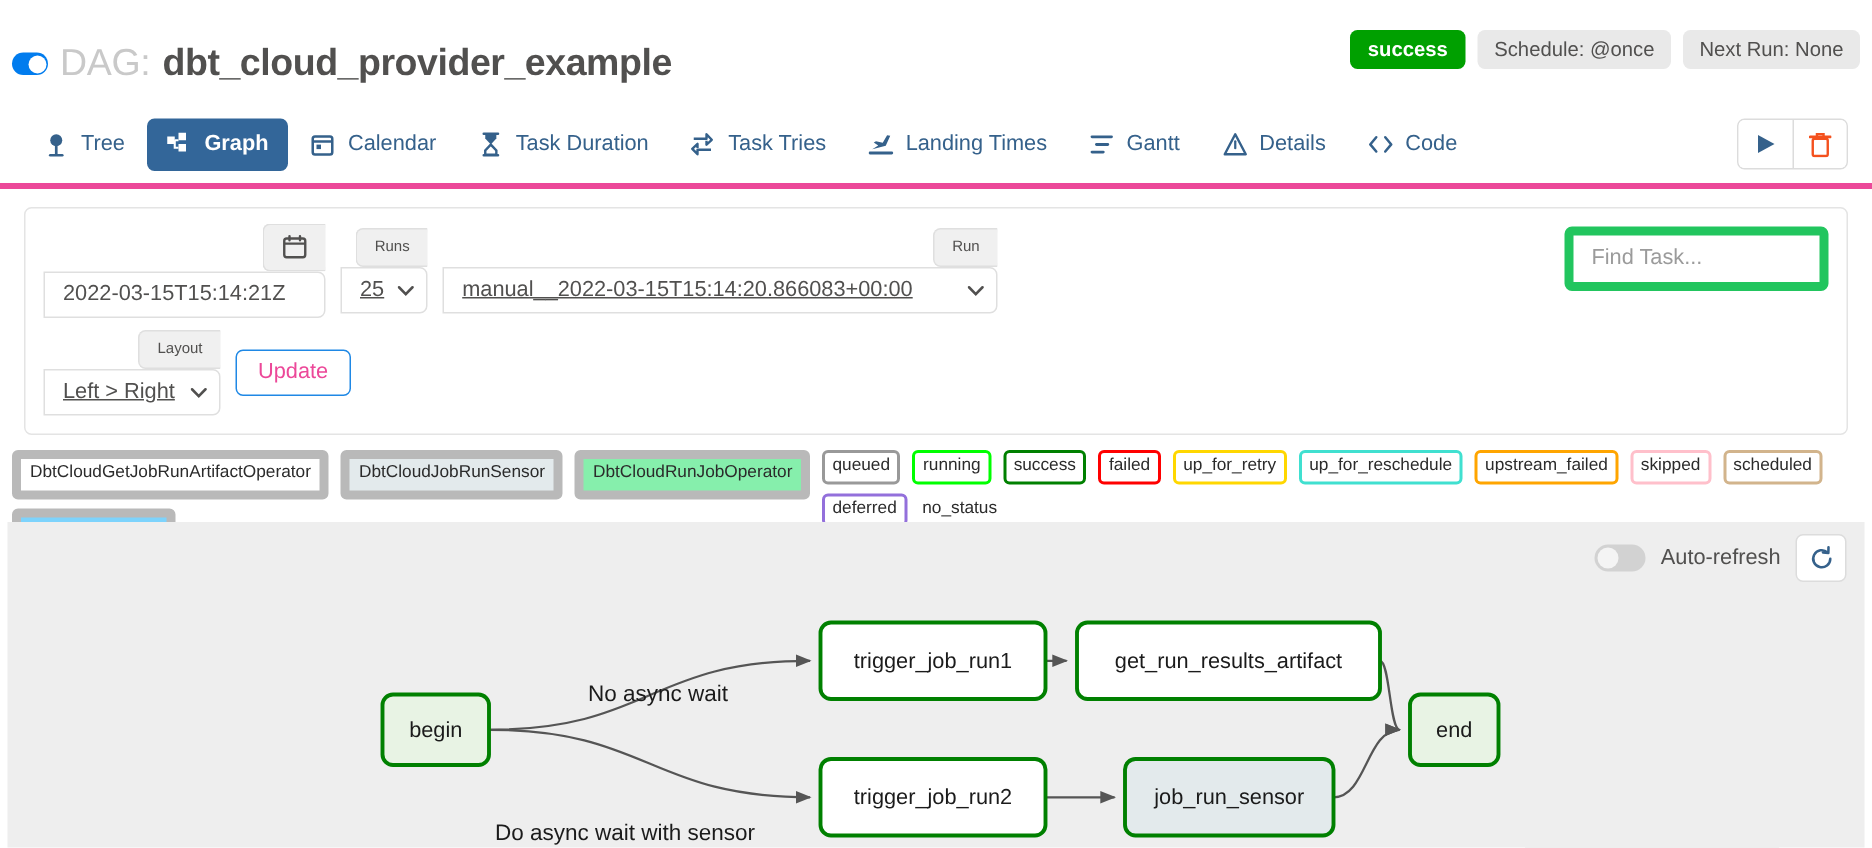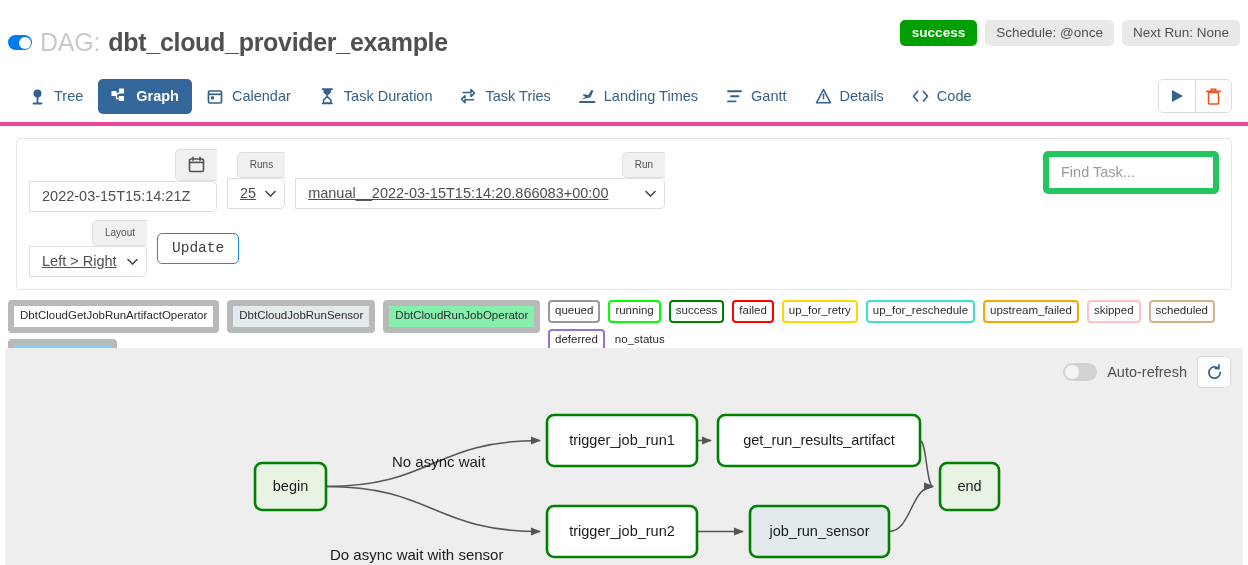--- a/index.html
+++ b/index.html
@@ -162,26 +162,26 @@
     position: absolute;
     right: 9px; top: 50%;
     transform: translateY(-50%);
     pointer-events: none;
   }
   .sel-wrap { position: relative; display: flex; text-decoration: underline; }
 
   .btn-update {
     background: #ffffff;
     border: 1px solid #1f88e5;
-    color: #404040;
+    color: #ec4899;
     font-size: 14.5px;
     padding: 6px 14px 7px;
     border-radius: 5px;
     cursor: pointer;
-    font-family: Liberation Mono, monospace;
+    font-family: Liberation Sans, sans-serif;
   }
   .find-task {
     position: absolute;
     right: 12px; top: 12px;
     width: 176px;
     border: 6px solid #22c55e;
     border-radius: 5px;
     background: #fff;
     font-size: 14.5px;
     color: #9b9b9b;

